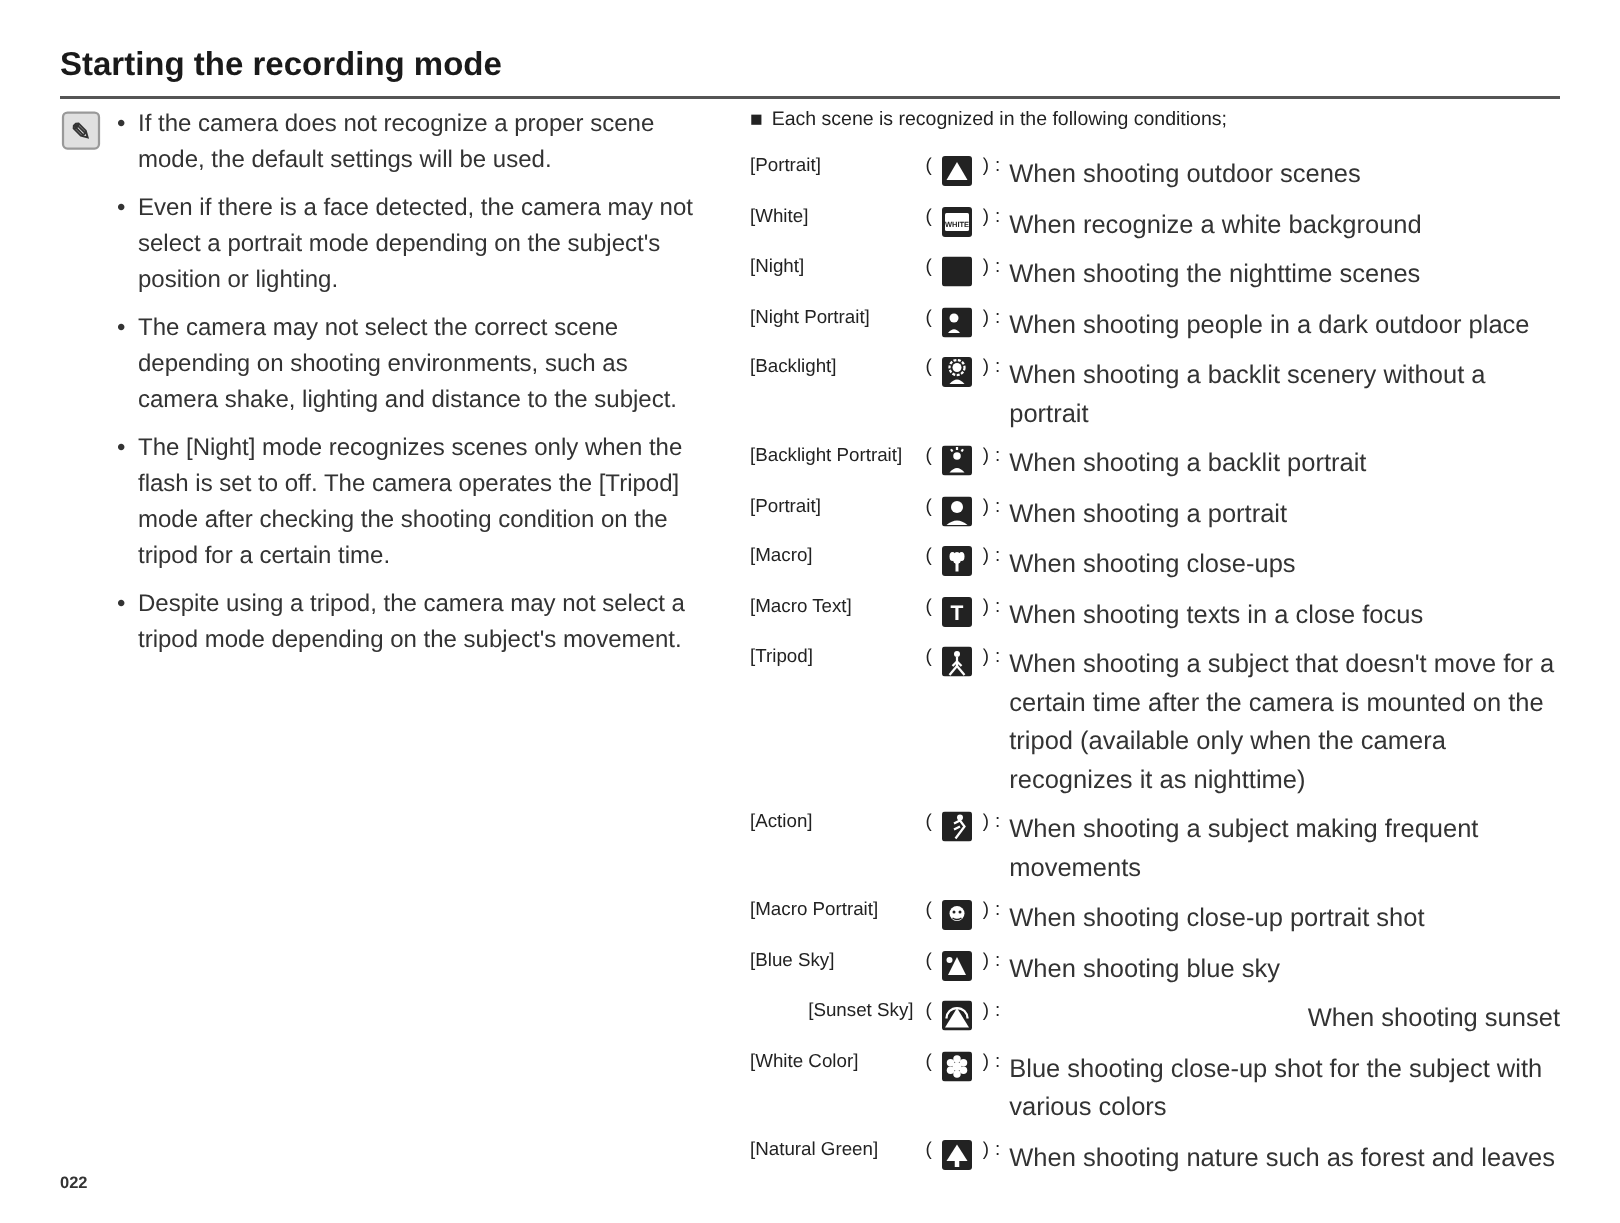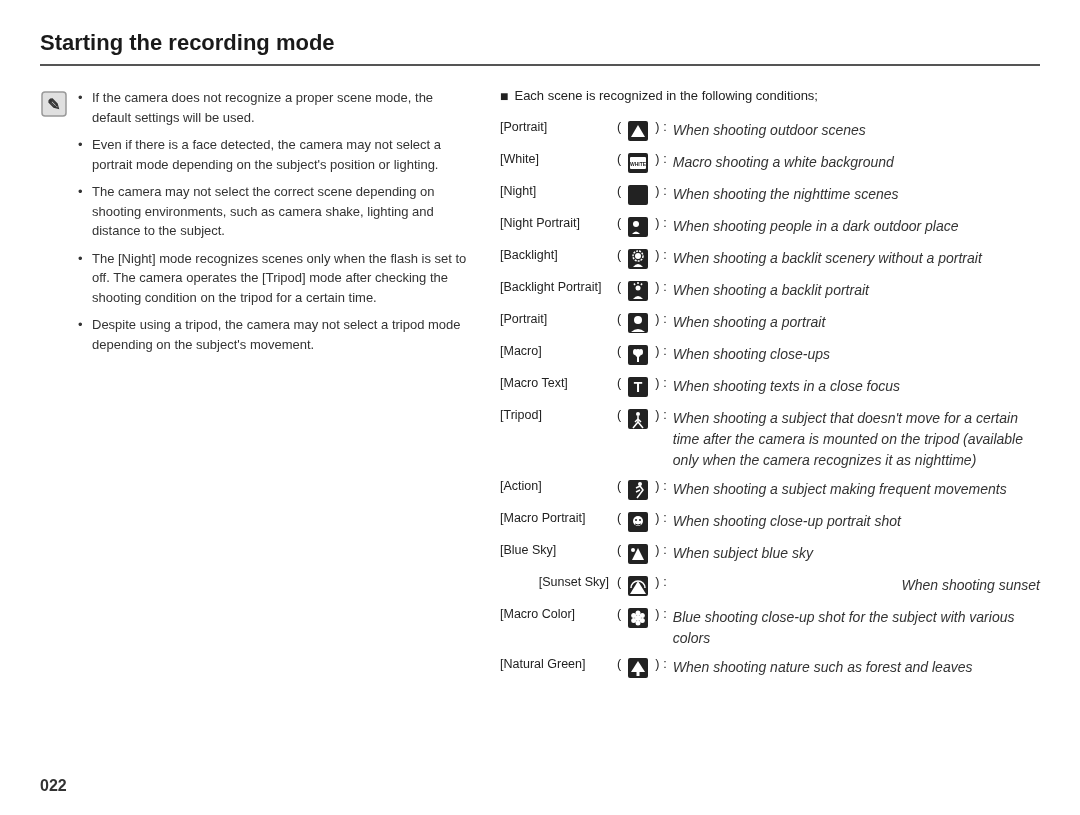--- a/index.html
+++ b/index.html
@@ -11,21 +11,21 @@
       width: 1080px;
       min-height: 815px;
       padding: 30px 40px 30px 40px;
     }
     .page-title {
       font-size: 22px;
       font-weight: bold;
       color: #1a1a1a;
       border-bottom: 2px solid #555;
       padding-bottom: 8px;
-      margin-bottom: 22px;
+      margin-bottom: 5px;
     }
     .content-area {
       display: flex;
       gap: 30px;
     }
     .left-col {
       width: 430px;
       flex-shrink: 0;
     }
     .right-col {
@@ -48,21 +48,21 @@
     }
     .bullet-list {
       list-style: none;
       padding: 0;
     }
     .bullet-list li {
       position: relative;
       padding-left: 14px;
       margin-bottom: 8px;
       line-height: 1.5;
-      font-size: 13px;
+      font-size: 16px;
       color: #333;
     }
     .bullet-list li::before {
       content: '•';
       position: absolute;
       left: 0;
       top: 0;
     }
     .section-header {
       display: flex;
@@ -115,41 +115,40 @@
       display: table-cell;
       padding: 4px 6px 4px 2px;
       vertical-align: top;
       font-size: 12.5px;
       white-space: nowrap;
     }
     .scene-desc {
       display: table-cell;
       padding: 4px 0;
       vertical-align: top;
-      font-size: 14px;
+      font-size: 17px;
       line-height: 1.5;
       color: #333;
-      font-style: italic;
     }
     .icon-box {
       display: inline-flex;
       align-items: center;
       justify-content: center;
       width: 22px;
       height: 22px;
     }
     .icon-box svg {
       width: 20px;
       height: 20px;
     }
     .page-num {
       position: absolute;
       bottom: 20px;
       left: 40px;
-      font-size: 16px;
+      font-size: 11px;
       font-weight: bold;
       color: #333;
     }
   </style>
 </head>
 <body>
 
 <h1 class="page-title">Starting the recording mode</h1>
 
 <div class="content-area">
@@ -195,21 +194,21 @@
           <div class="scene-paren-open">(</div>
           <div class="scene-icon-cell"><span class="icon-box">
               <svg viewBox="0 0 20 20">
                 <rect x="0" y="0" width="20" height="20" rx="2" fill="#222"></rect>
                 <rect x="2" y="4" width="16" height="12" rx="1" fill="white"></rect>
                 <text x="10" y="13" text-anchor="middle" font-size="5" fill="#222" font-weight="bold">WHITE</text>
               </svg>
             </span></div>
           <div class="scene-paren-close">)</div>
           <div class="scene-colon">:</div>
-          <div class="scene-desc">Macro shooting a white background</div>
+          <div class="scene-desc">When recognize a white background</div>
         </div>
         <div class="scene-row" style="display: table-row;">
           <div class="scene-label">[Night]</div>
           <div class="scene-paren-open">(</div>
           <div class="scene-icon-cell"><span class="icon-box">
               <svg viewBox="0 0 20 20">
                 <rect x="0" y="0" width="20" height="20" rx="2" fill="#222"></rect>
                 <path d="M13,4 A6,6 0 1,0 13,16 A4,4 0 1,1 13,4Z" fill="white"></path>
               </svg>
             </span></div>
@@ -361,39 +360,39 @@
           <div class="scene-paren-open">(</div>
           <div class="scene-icon-cell"><span class="icon-box">
               <svg viewBox="0 0 20 20">
                 <rect x="0" y="0" width="20" height="20" rx="2" fill="#222"></rect>
                 <polygon points="10,4 16,16 4,16" fill="white"></polygon>
                 <circle cx="5" cy="6" r="2" fill="white"></circle>
               </svg>
             </span></div>
           <div class="scene-paren-close">)</div>
           <div class="scene-colon">:</div>
-          <div class="scene-desc">When subject blue sky</div>
+          <div class="scene-desc">When shooting blue sky</div>
         </div>
         <div class="scene-row" style="display: table-row; text-align: right;">
           <div class="scene-label">[Sunset Sky]</div>
           <div class="scene-paren-open">(</div>
           <div class="scene-icon-cell"><span class="icon-box">
               <svg viewBox="0 0 20 20">
                 <rect x="0" y="0" width="20" height="20" rx="2" fill="#222"></rect>
                 <polygon points="10,5 18,18 2,18" fill="white"></polygon>
                 <semicircle></semicircle>
                 <path d="M3,12 A7,7 0 0,1 17,12" stroke="white" stroke-width="1.5" fill="none"></path>
               </svg>
             </span></div>
           <div class="scene-paren-close">)</div>
           <div class="scene-colon">:</div>
           <div class="scene-desc">When shooting sunset</div>
         </div>
         <div class="scene-row" style="display: table-row;">
-          <div class="scene-label">[Macro Color]</div>
+          <div class="scene-label">[White Color]</div>
           <div class="scene-paren-open">(</div>
           <div class="scene-icon-cell"><span class="icon-box">
               <svg viewBox="0 0 20 20">
                 <rect x="0" y="0" width="20" height="20" rx="2" fill="#222"></rect>
                 <circle cx="10" cy="10" r="3" fill="white"></circle>
                 <circle cx="10" cy="5" r="2.5" fill="white"></circle>
                 <circle cx="14.3" cy="7.5" r="2.5" fill="white"></circle>
                 <circle cx="14.3" cy="12.5" r="2.5" fill="white"></circle>
                 <circle cx="10" cy="15" r="2.5" fill="white"></circle>
                 <circle cx="5.7" cy="12.5" r="2.5" fill="white"></circle>

